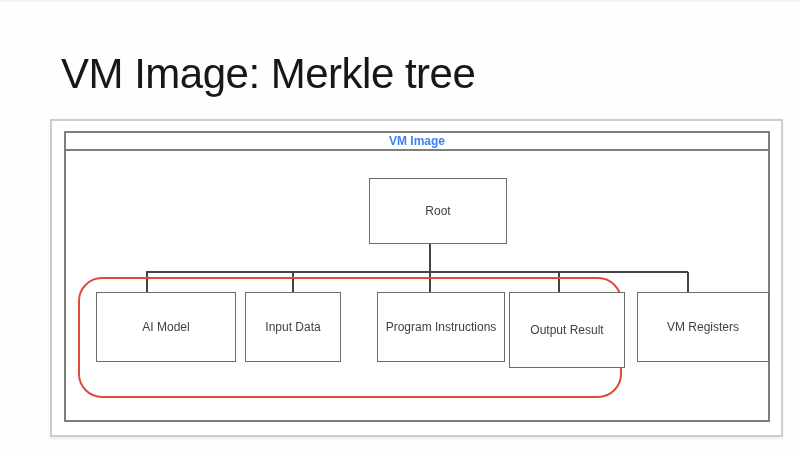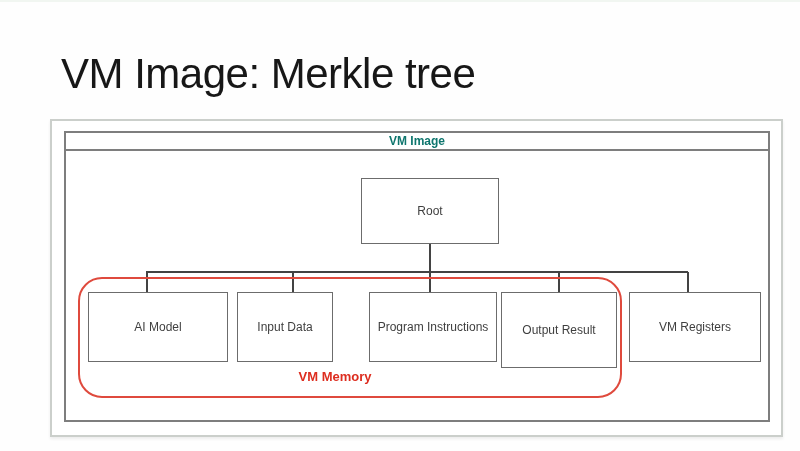--- a/index.html
+++ b/index.html
@@ -23,25 +23,25 @@
     position:absolute;left:64px;top:131px;width:702px;height:287px;
     border:2px solid #7e7e7e;background:#ffffff;
   }
   .frame-header{
     position:absolute;left:64px;top:131px;width:702px;height:20px;
     border-left:2px solid #7e7e7e;border-right:2px solid #7e7e7e;
     border-top:2px solid #7e7e7e;border-bottom:2px solid #7e7e7e;
     box-sizing:border-box;width:706px;
     display:flex;align-items:center;justify-content:center;
   }
-  .frame-header span{font-size:12px;font-weight:700;color:#0f766e;}
+  .frame-header span{font-size:12px;font-weight:700;color:#3b82f6;}
   .node{
     position:absolute;border:1.5px solid #6c6c6c;background:#ffffff;
     display:flex;align-items:center;justify-content:center;text-align:center;
-    font-size:12px;color:#3f3f3f;line-height:1.35;padding:2px;box-sizing:border-box;
+    font-size:12px;color:#3f3f3f;line-height:1.35;padding:2px;box-sizing:border-box;margin-left:8px;
   }
   .root-node{left:361px;top:178px;width:138px;height:66px;}
   .leaf-1{left:88px; top:292px;width:140px;height:70px;}
   .leaf-2{left:237px;top:292px;width:96px;height:70px;}
   .leaf-3{left:369px;top:292px;width:128px;height:70px;}
   .leaf-4{left:501px;top:292px;width:116px;height:76px;}
   .leaf-5{left:629px;top:292px;width:132px;height:70px;}
   .vline{position:absolute;width:1.5px;background:#434343;}
   .hline{position:absolute;height:1.5px;background:#434343;}
   .l-root{left:429px;top:244px;height:28px;}
@@ -86,14 +86,13 @@
 
   <div class="memory-group"></div>
 
   <div class="node root-node">Root</div>
   <div class="node leaf-1">AI Model</div>
   <div class="node leaf-2">Input Data</div>
   <div class="node leaf-3">Program Instructions</div>
   <div class="node leaf-4">Output Result</div>
   <div class="node leaf-5">VM Registers</div>
 
-  <div class="memory-label">VM Memory</div>
 </div>
 
 </body></html>

